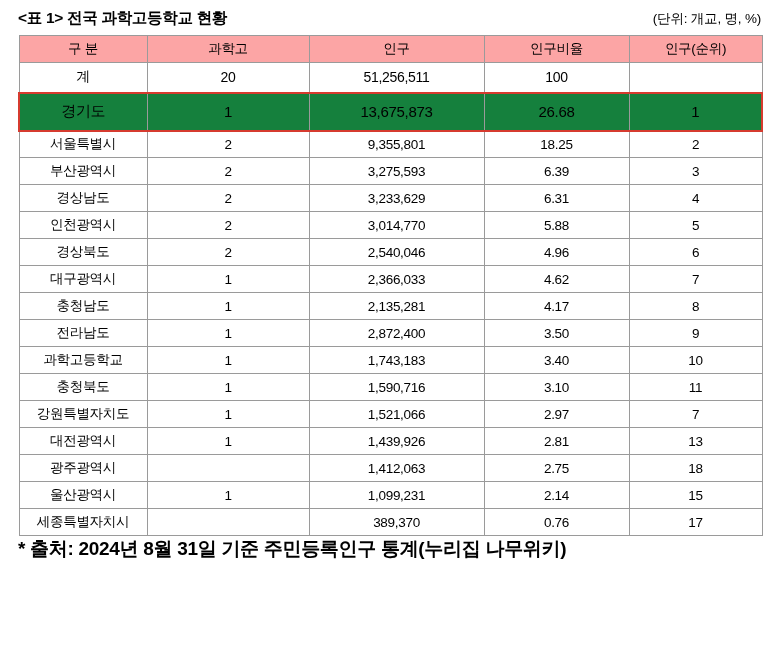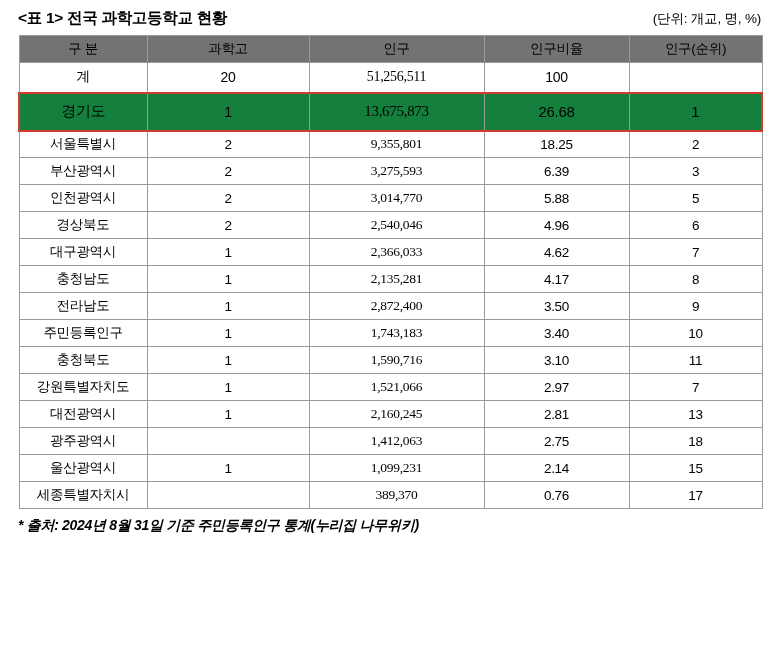--- a/index.html
+++ b/index.html
@@ -49,21 +49,21 @@
     border: 1px solid #9a9a9a;
     font-size: 13.5px;
     text-align: center;
     padding: 0;
     height: 27px;
     letter-spacing: -0.3px;
     font-weight: normal;
     box-sizing: border-box;
   }
   thead th {
-    background: #737373;
+    background: #fca5a5;
     height: 42px;
     font-size: 14.5px;
     font-weight: normal;
   }
   .col-region { width: 128px; }
   .col-school { width: 162px; }
   .col-pop    { width: 175px; }
   .col-ratio  { width: 145px; }
   .col-rank   { width: 133px; }
   .hdr-region { letter-spacing: 4px; }
@@ -81,27 +81,25 @@
   }
   tbody tr.highlight td:last-child {
     border-right: 2px solid #d63b2f;
   }
   tbody tr.highlight td {
     border-top: 2px solid #d63b2f;
     border-bottom: 2px solid #d63b2f;
     border-left-color: #9a9a9a;
     border-right-color: #9a9a9a;
   }
-  .cell-pop { text-align: right; padding-right: 34px; font-family: Liberation Serif, serif; }
+  .cell-pop { text-align: right; padding-right: 34px; }
   .footnote {
-    margin-top: 8px;
-    font-size: 14px;
+    font-size: 19px;
     font-weight: bold;
     letter-spacing: -0.3px;
-    font-style: italic;
   }
 </style>
 </head>
 <body>
 
 <div class="page">
 
   <div class="caption-row">
     <div class="caption">&lt;표 1&gt; 전국 과학고등학교 현황</div>
     <div class="unit-note">(단위: 개교, 명, %)</div>
@@ -147,20 +145,27 @@
           <td>2</td>
         </tr>
         <tr>
           <td>부산광역시</td>
           <td>2</td>
           <td class="cell-pop">3,275,593</td>
           <td>6.39</td>
           <td>3</td>
         </tr>
         <tr>
+          <td>경상남도</td>
+          <td>2</td>
+          <td class="cell-pop">3,233,629</td>
+          <td>6.31</td>
+          <td>4</td>
+        </tr>
+        <tr>
           <td>인천광역시</td>
           <td>2</td>
           <td class="cell-pop">3,014,770</td>
           <td>5.88</td>
           <td>5</td>
         </tr>
         <tr>
           <td>경상북도</td>
           <td>2</td>
           <td class="cell-pop">2,540,046</td>
@@ -182,21 +187,21 @@
           <td>8</td>
         </tr>
         <tr>
           <td>전라남도</td>
           <td>1</td>
           <td class="cell-pop">2,872,400</td>
           <td>3.50</td>
           <td>9</td>
         </tr>
         <tr>
-          <td>주민등록인구</td>
+          <td>과학고등학교</td>
           <td>1</td>
           <td class="cell-pop">1,743,183</td>
           <td>3.40</td>
           <td>10</td>
         </tr>
         <tr>
           <td>충청북도</td>
           <td>1</td>
           <td class="cell-pop">1,590,716</td>
           <td>3.10</td>
@@ -205,21 +210,21 @@
         <tr>
           <td>강원특별자치도</td>
           <td>1</td>
           <td class="cell-pop">1,521,066</td>
           <td>2.97</td>
           <td>7</td>
         </tr>
         <tr>
           <td>대전광역시</td>
           <td>1</td>
-          <td class="cell-pop">2,160,245</td>
+          <td class="cell-pop">1,439,926</td>
           <td>2.81</td>
           <td>13</td>
         </tr>
         <tr>
           <td>광주광역시</td>
           <td></td>
           <td class="cell-pop">1,412,063</td>
           <td>2.75</td>
           <td>18</td>
         </tr>

